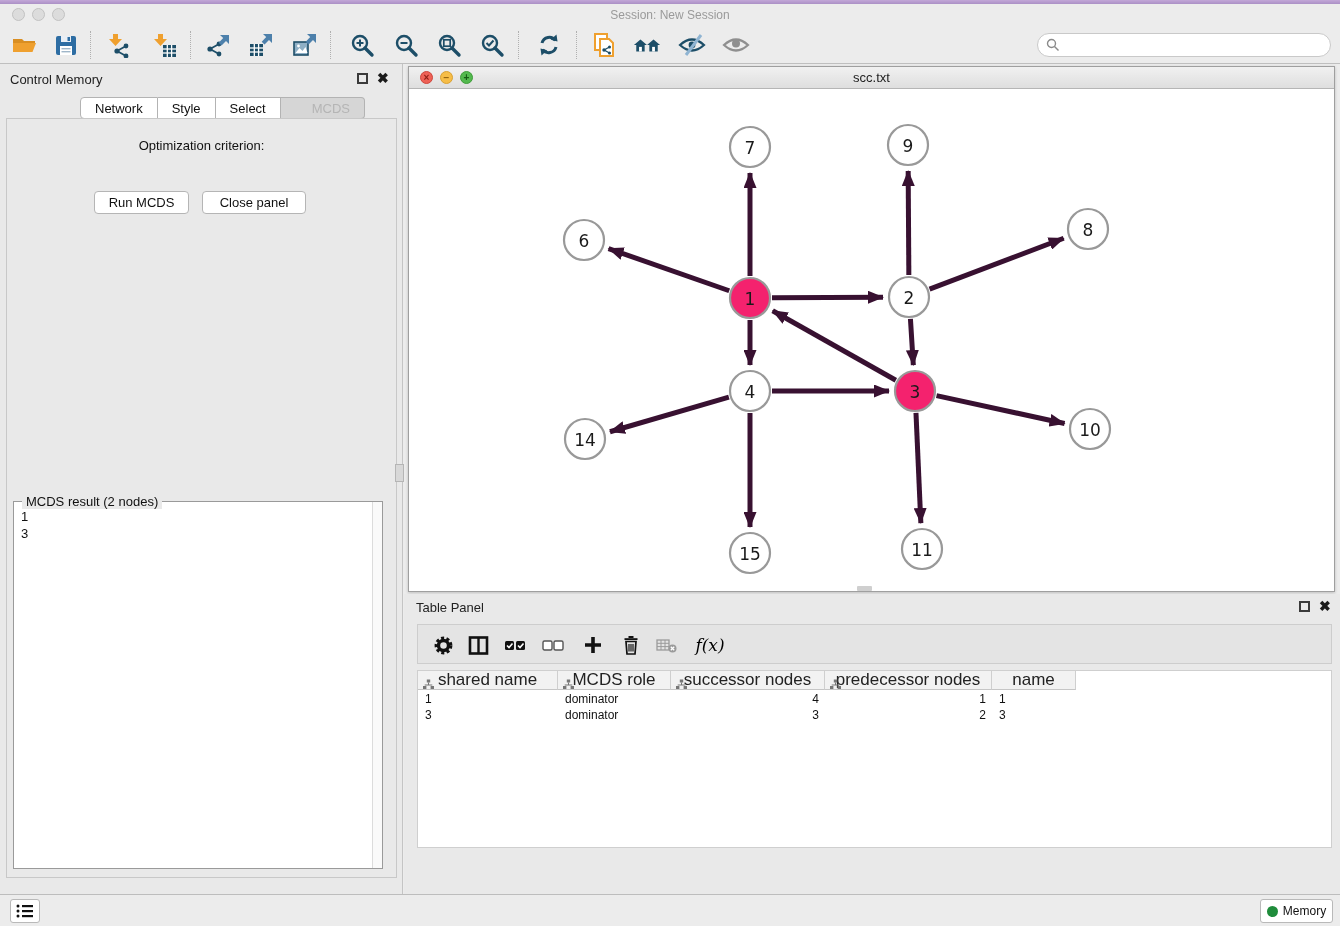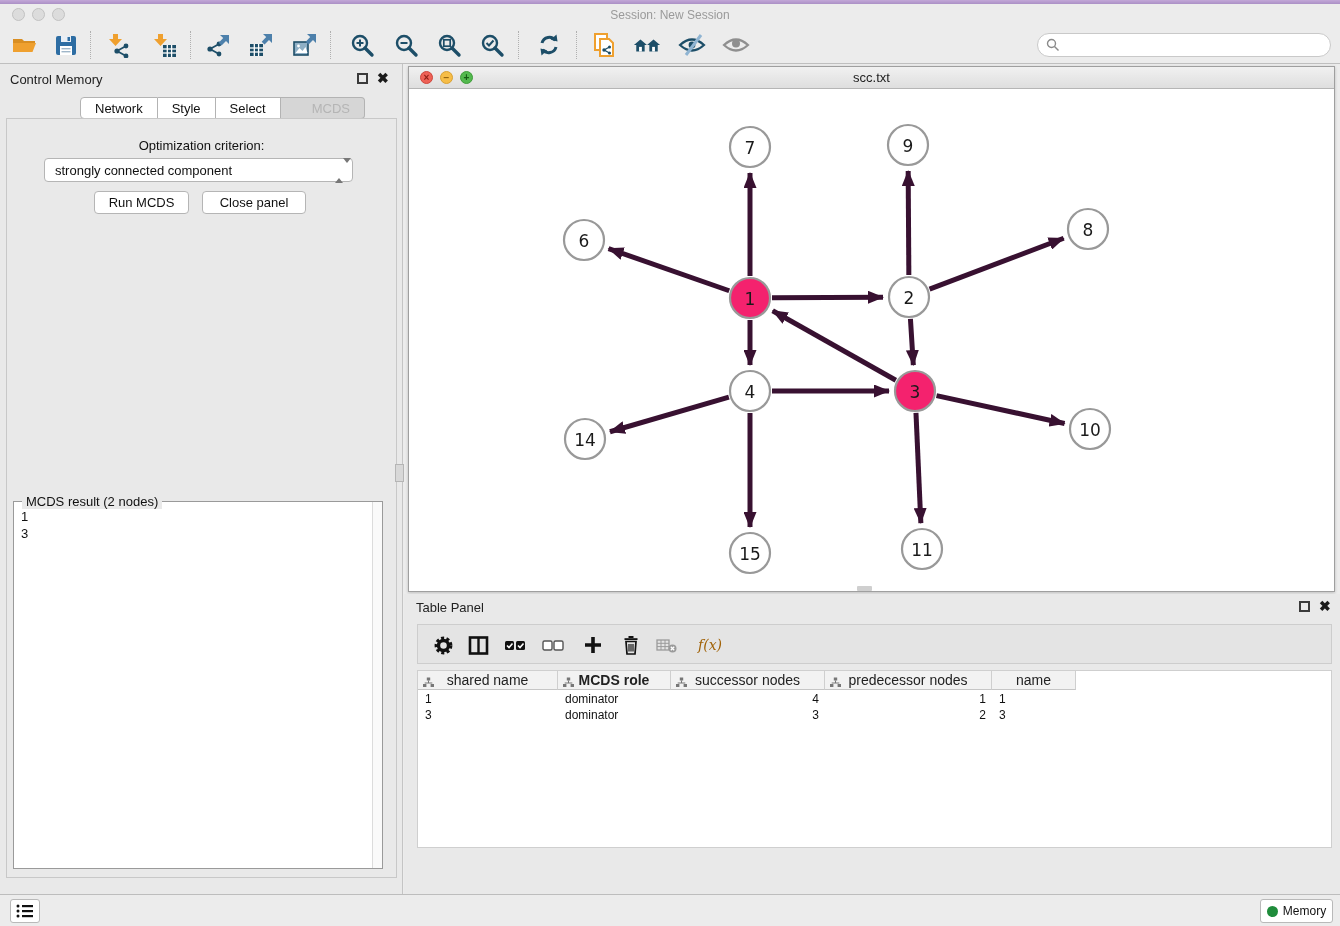--- a/index.html
+++ b/index.html
@@ -51,37 +51,37 @@
   .tl2 { position:absolute; top:4px; width:13px; height:13px; border-radius:50%; font-size:10px; line-height:12px; text-align:center; font-weight:bold; }
   #net-canvas { position:absolute; left:0; top:22px; width:925px; height:502px; background:#fff; }
   #canvas-grip { left:857px; top:586px; width:15px; height:5px; background:#cfcfcf; border-radius:1px; }
 
   
   #table-panel { left:404px; top:594px; width:1072px; height:300px; background:#e9e9e9; }
   #tp-toolbar { position:absolute; left:13px; top:30px; width:915px; height:40px; background:#e4e4e4; border:1px solid #cdcdcd; }
   .tp-icon { position:absolute; top:9px; width:22px; height:22px; display:flex; align-items:center; justify-content:center; }
   #tp-table { position:absolute; left:13px; top:76px; width:915px; height:178px; background:#fff; border:1px solid #cfcfcf; overflow:hidden; }
   #tp-header { position:absolute; left:0; top:0; height:19px; display:flex; }
-  .th { height:19px; background:#f2f2f2; border-right:1px solid #cfcfcf; border-bottom:1px solid #c6c6c6; position:relative; display:flex; align-items:center; justify-content:center; font-size:14px; color:#222; }
+  .th { height:19px; background:#f2f2f2; border-right:1px solid #cfcfcf; border-bottom:1px solid #c6c6c6; position:relative; display:flex; align-items:center; justify-content:center; font-size:17px; color:#222; }
   .th .tree-ic { position:absolute; left:5px; top:4px; }
   .tr { position:absolute; left:0; height:16px; width:100%; display:flex; font-size:12px; color:#111; }
   .td { height:16px; padding:1px 6px 0 7px; overflow:hidden; }
   .td.right { text-align:right; }
   #tp-tabs { position:absolute; left:0; right:0; top:276px; display:flex; justify-content:center; }
   .tp-tab { height:21px; border:1px solid #b3b3b3; border-left:none; background:#fff; font-size:13px; font-weight:bold; color:#111; display:flex; align-items:center; padding:0 13px; }
   .tp-tab:first-child { border-left:1px solid #b3b3b3; border-radius:4px 0 0 4px; }
   .tp-tab:last-child { border-radius:0 4px 4px 0; }
   .tp-tab.selected { background:#d9d9d9; color:#c4c4c4; }
 
   
   #status-bar { left:0; top:894px; width:1340px; height:32px; background:#ececec; border-top:1px solid #bdbdbd; }
   #list-btn { position:absolute; left:10px; top:4px; width:30px; height:24px; background:#fff; border:1px solid #b9b9b9; border-radius:3px; display:flex; align-items:center; justify-content:center; }
   #memory-btn { position:absolute; left:1260px; top:4px; width:73px; height:24px; background:#fff; border:1px solid #b9b9b9; border-radius:3px; display:flex; align-items:center; justify-content:center; gap:5px; font-size:12px; color:#111; }
   #memory-dot { width:11px; height:11px; border-radius:50%; background:#1f8c3b; }
-  .fx-text { font-family:"DejaVu Serif", serif; font-style:italic; font-size:14px; color:#a16207; }
+  .fx-text { font-family:"DejaVu Serif", serif; font-style:italic; font-size:17px; color:#000000; }
 </style>
 </head>
 <body>
 
 <div id="desktop-strip" class="abs"></div>
 
 <div id="titlebar" class="abs">
   <span class="tl" style="left:12px;"></span>
   <span class="tl" style="left:32px;"></span>
   <span class="tl" style="left:52px;"></span>
@@ -241,24 +241,20 @@
   <span class="float-btn" style="left:357px; top:9px;"></span>
   <span class="close-btn" style="left:377px; top:8px;">✖</span>
   <div id="cp-tabs">
       <div class="tab">Network</div>
       <div class="tab">Style</div>
       <div class="tab">Select</div>
       <div class="tab selected">MCDS</div>
     </div>
   <div id="cp-box"></div>
   <div id="opt-label" class="abs">Optimization criterion:</div>
-  <div id="criterion-select">
-    <span>strongly connected component</span>
-    <span class="stepper"><span class="up"></span><span class="down"></span></span>
-  </div>
   <button class="cp-btn" style="left:94px; width:95px;">Run MCDS</button>
   <button class="cp-btn" style="left:202px; width:104px;">Close panel</button>
   <div id="result-group">
     <span id="result-label">MCDS result (2 nodes)</span>
     <div id="result-text">1
 3</div>
     <div id="result-scrollbar"></div>
   </div>
 </div>
 
@@ -410,21 +406,21 @@
         <div class="th" style="width: 140px;">
           <span class="tree-ic"><svg width="11" height="11" viewBox="0 0 11 11">
               <rect x="3.8" y="0.5" width="3.4" height="3" fill="#777"></rect>
               <line x1="5.5" y1="3.5" x2="5.5" y2="6" stroke="#777" stroke-width="1"></line>
               <line x1="1.7" y1="6" x2="9.3" y2="6" stroke="#777" stroke-width="1"></line>
               <rect x="0" y="7" width="3.4" height="3" fill="#777"></rect>
               <rect x="7.6" y="7" width="3.4" height="3" fill="#777"></rect>
             </svg></span>
           <span>shared name</span>
         </div>
-        <div class="th" style="width: 113px; font-weight: bold;">
+        <div class="th" style="width: 113px;">
           <span class="tree-ic"><svg width="11" height="11" viewBox="0 0 11 11">
               <rect x="3.8" y="0.5" width="3.4" height="3" fill="#777"></rect>
               <line x1="5.5" y1="3.5" x2="5.5" y2="6" stroke="#777" stroke-width="1"></line>
               <line x1="1.7" y1="6" x2="9.3" y2="6" stroke="#777" stroke-width="1"></line>
               <rect x="0" y="7" width="3.4" height="3" fill="#777"></rect>
               <rect x="7.6" y="7" width="3.4" height="3" fill="#777"></rect>
             </svg></span>
           <span>MCDS role</span>
         </div>
         <div class="th" style="width: 154px;">

